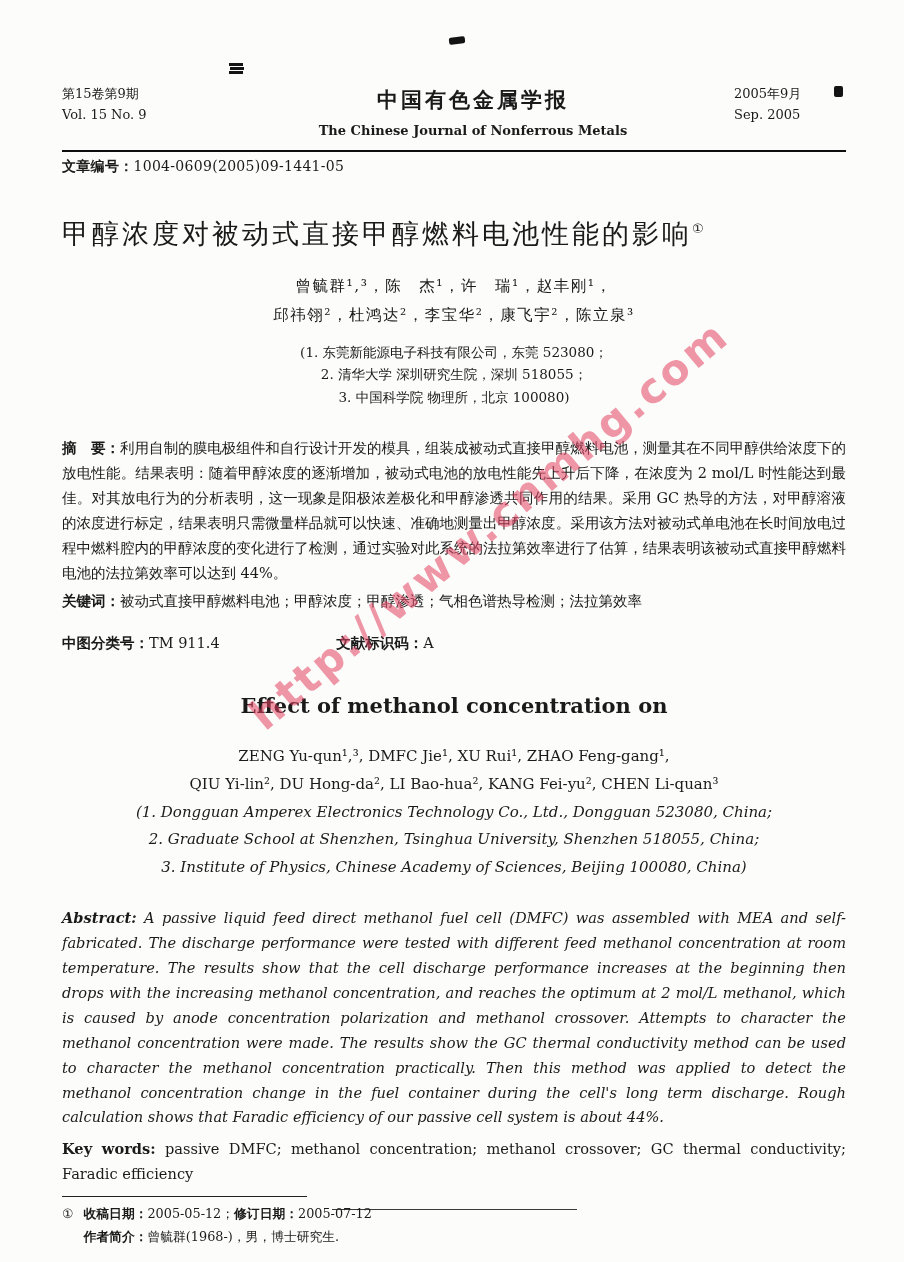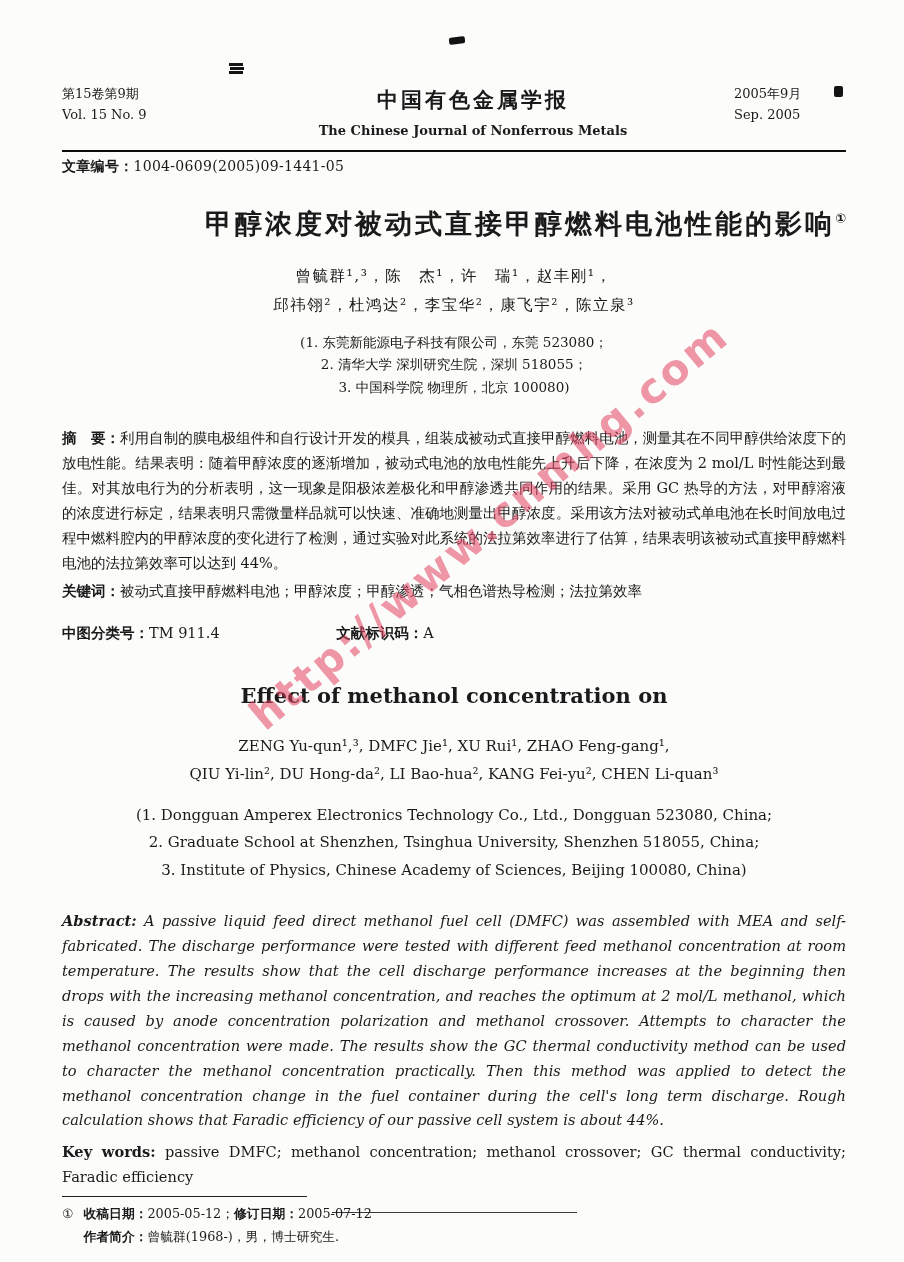--- a/index.html
+++ b/index.html
@@ -25,37 +25,37 @@
   .hdr-right { width: 112px; }
   .hdr-center { flex: 1; text-align: center; }
   .journal-name-cn { font-size: 21px; font-weight: bold; letter-spacing: 3px; font-family: "DejaVu Sans", "Liberation Sans", sans-serif; }
   .journal-name-en { font-size: 13px; font-weight: bold; margin-top: 3px; }
   .header-rule { border-top: 2.3px solid #0d0d0d; margin-top: 9px; }
 
   .article-no { margin-top: 6px; font-size: 14px; letter-spacing: 0.3px; }
 
   
   .cn-title {
-    margin-top: 30px; text-align: right;
-    font-size: 27px; font-weight: bold; letter-spacing: 3px;
+    margin-top: 40px; text-align: left;
+    font-size: 27px; font-weight: normal; letter-spacing: 3px;
     font-family: "DejaVu Sans", "Liberation Sans", sans-serif;
   }
   .title-note { font-size: 13px; vertical-align: super; letter-spacing: 0; }
   .cn-authors { margin-top: 20px; text-align: center; font-size: 15.5px; line-height: 1.85; letter-spacing: 1.5px; }
   .cn-affils  { margin-top: 11px; text-align: center; font-size: 13.5px; line-height: 1.68; }
 
   .cn-abstract { margin-top: 27px; font-size: 14.5px; line-height: 1.73; text-align: justify; }
   .cn-keywords { margin-top: 3px;  font-size: 14.5px; line-height: 1.73; text-align: justify; }
   .cn-clc { margin-top: 20px; font-size: 14.5px; }
   .clc-pair + .clc-pair { margin-left: 112px; }
 
   
   .en-title { margin-top: 36px; text-align: center; font-size: 21px; font-weight: bold; line-height: 1.58; }
   .en-authors { margin-top: 21px; text-align: center; font-size: 15px; line-height: 1.85; }
-  .en-affils  { margin-top: 13px;  text-align: center; font-size: 15px; line-height: 1.82; }
+  .en-affils  { margin-top: 0;  text-align: center; font-size: 15px; line-height: 1.82; font-style: italic; }
   .en-abstract { margin-top: 25px; font-size: 14.6px; line-height: 1.71; text-align: justify; font-style: italic; }
   .en-keywords { margin-top: 7px;  font-size: 14.6px; line-height: 1.71; text-align: justify; }
 
   .section-divider { width: 245px; margin: 22px auto 0; border-top: 1.4px solid #3a3a3a; }
 
   
   .footnote { position: absolute; left: 62px; right: 58px; bottom: 13px; font-size: 12.8px; line-height: 1.78; }
   .footnote-rule { width: 245px; border-top: 1.2px solid #222; margin-bottom: 6px; }
   .footnote-row { display: flex; gap: 10px; }
 

